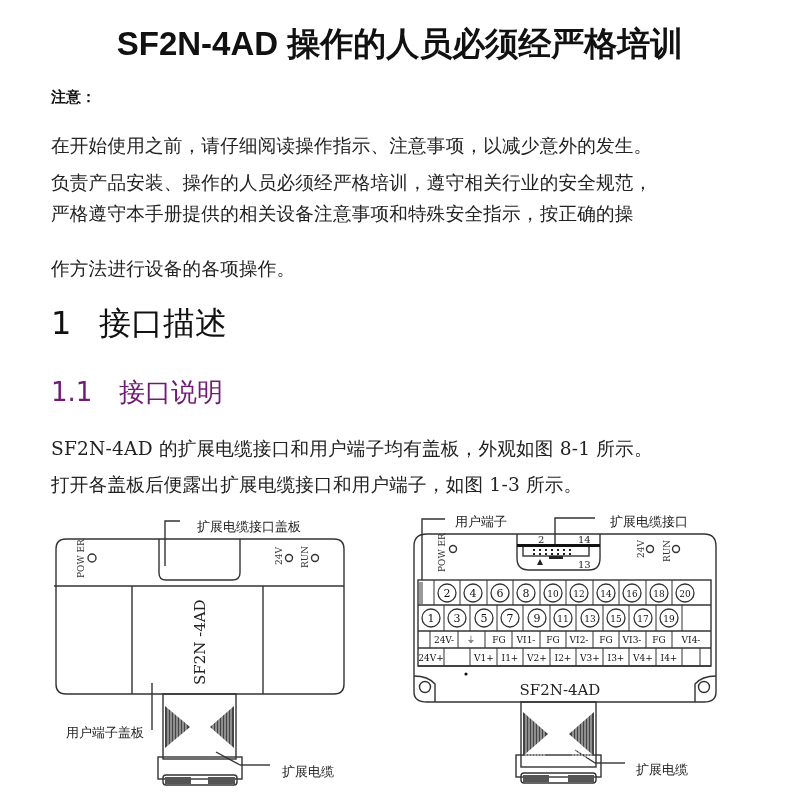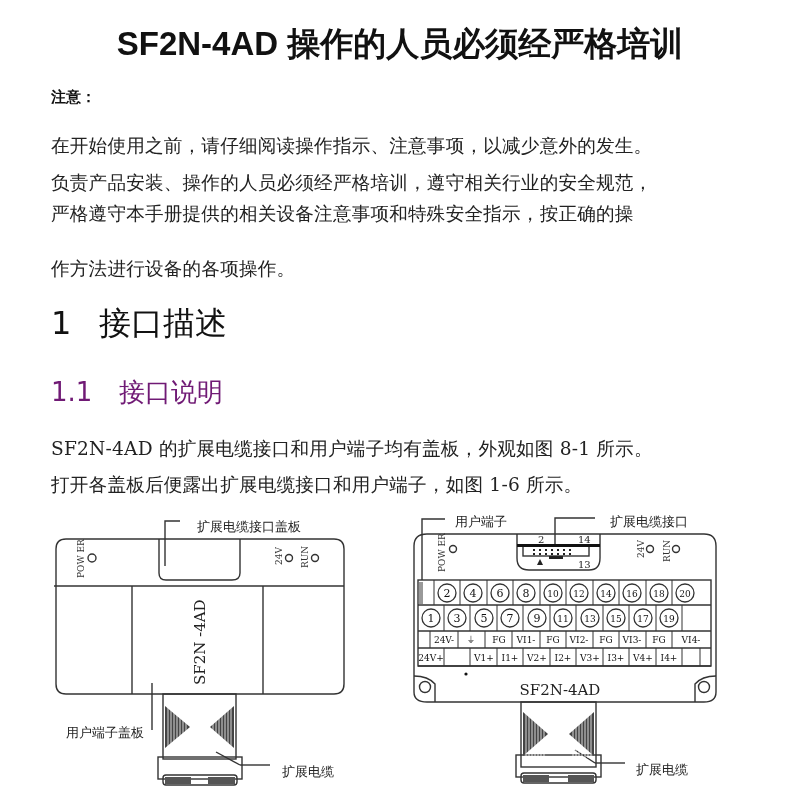--- a/index.html
+++ b/index.html
@@ -26,21 +26,21 @@
 <div class="abs para" style="top:256px">作方法进行设备的各项操作。</div>
 
 <div class="abs h1">
   <span class="h-num" style="width:48px">1</span><span>接口描述</span>
 </div>
 <div class="abs h2">
   <span class="h-num" style="width:68px">1.1</span><span>接口说明</span>
 </div>
 
 <div class="abs para" style="top:436px">SF2N-4AD 的扩展电缆接口和用户端子均有盖板，外观如图 8-1 所示。</div>
-<div class="abs para" style="top:472px">打开各盖板后便露出扩展电缆接口和用户端子，如图 1-6 所示。</div>
+<div class="abs para" style="top:472px">打开各盖板后便露出扩展电缆接口和用户端子，如图 1-3 所示。</div>
 
 <svg class="fig" viewBox="0 0 800 800" xmlns="http://www.w3.org/2000/svg">
   <g stroke="#333" stroke-width="1.4" fill="none">
 
     <path d="M66,539 L334,539 Q344,539 344,549 L344,684 Q344,694 334,694 L66,694 Q56,694 56,684 L56,549 Q56,539 66,539 Z"></path>
     <line x1="54" y1="586" x2="344" y2="586"></line>
     <line x1="132" y1="586" x2="132" y2="694"></line>
     <line x1="263" y1="586" x2="263" y2="694"></line>
 
     <path d="M159,539 L159,573 Q159,580 166,580 L232,580 Q240,580 240,573 L240,539"></path>

